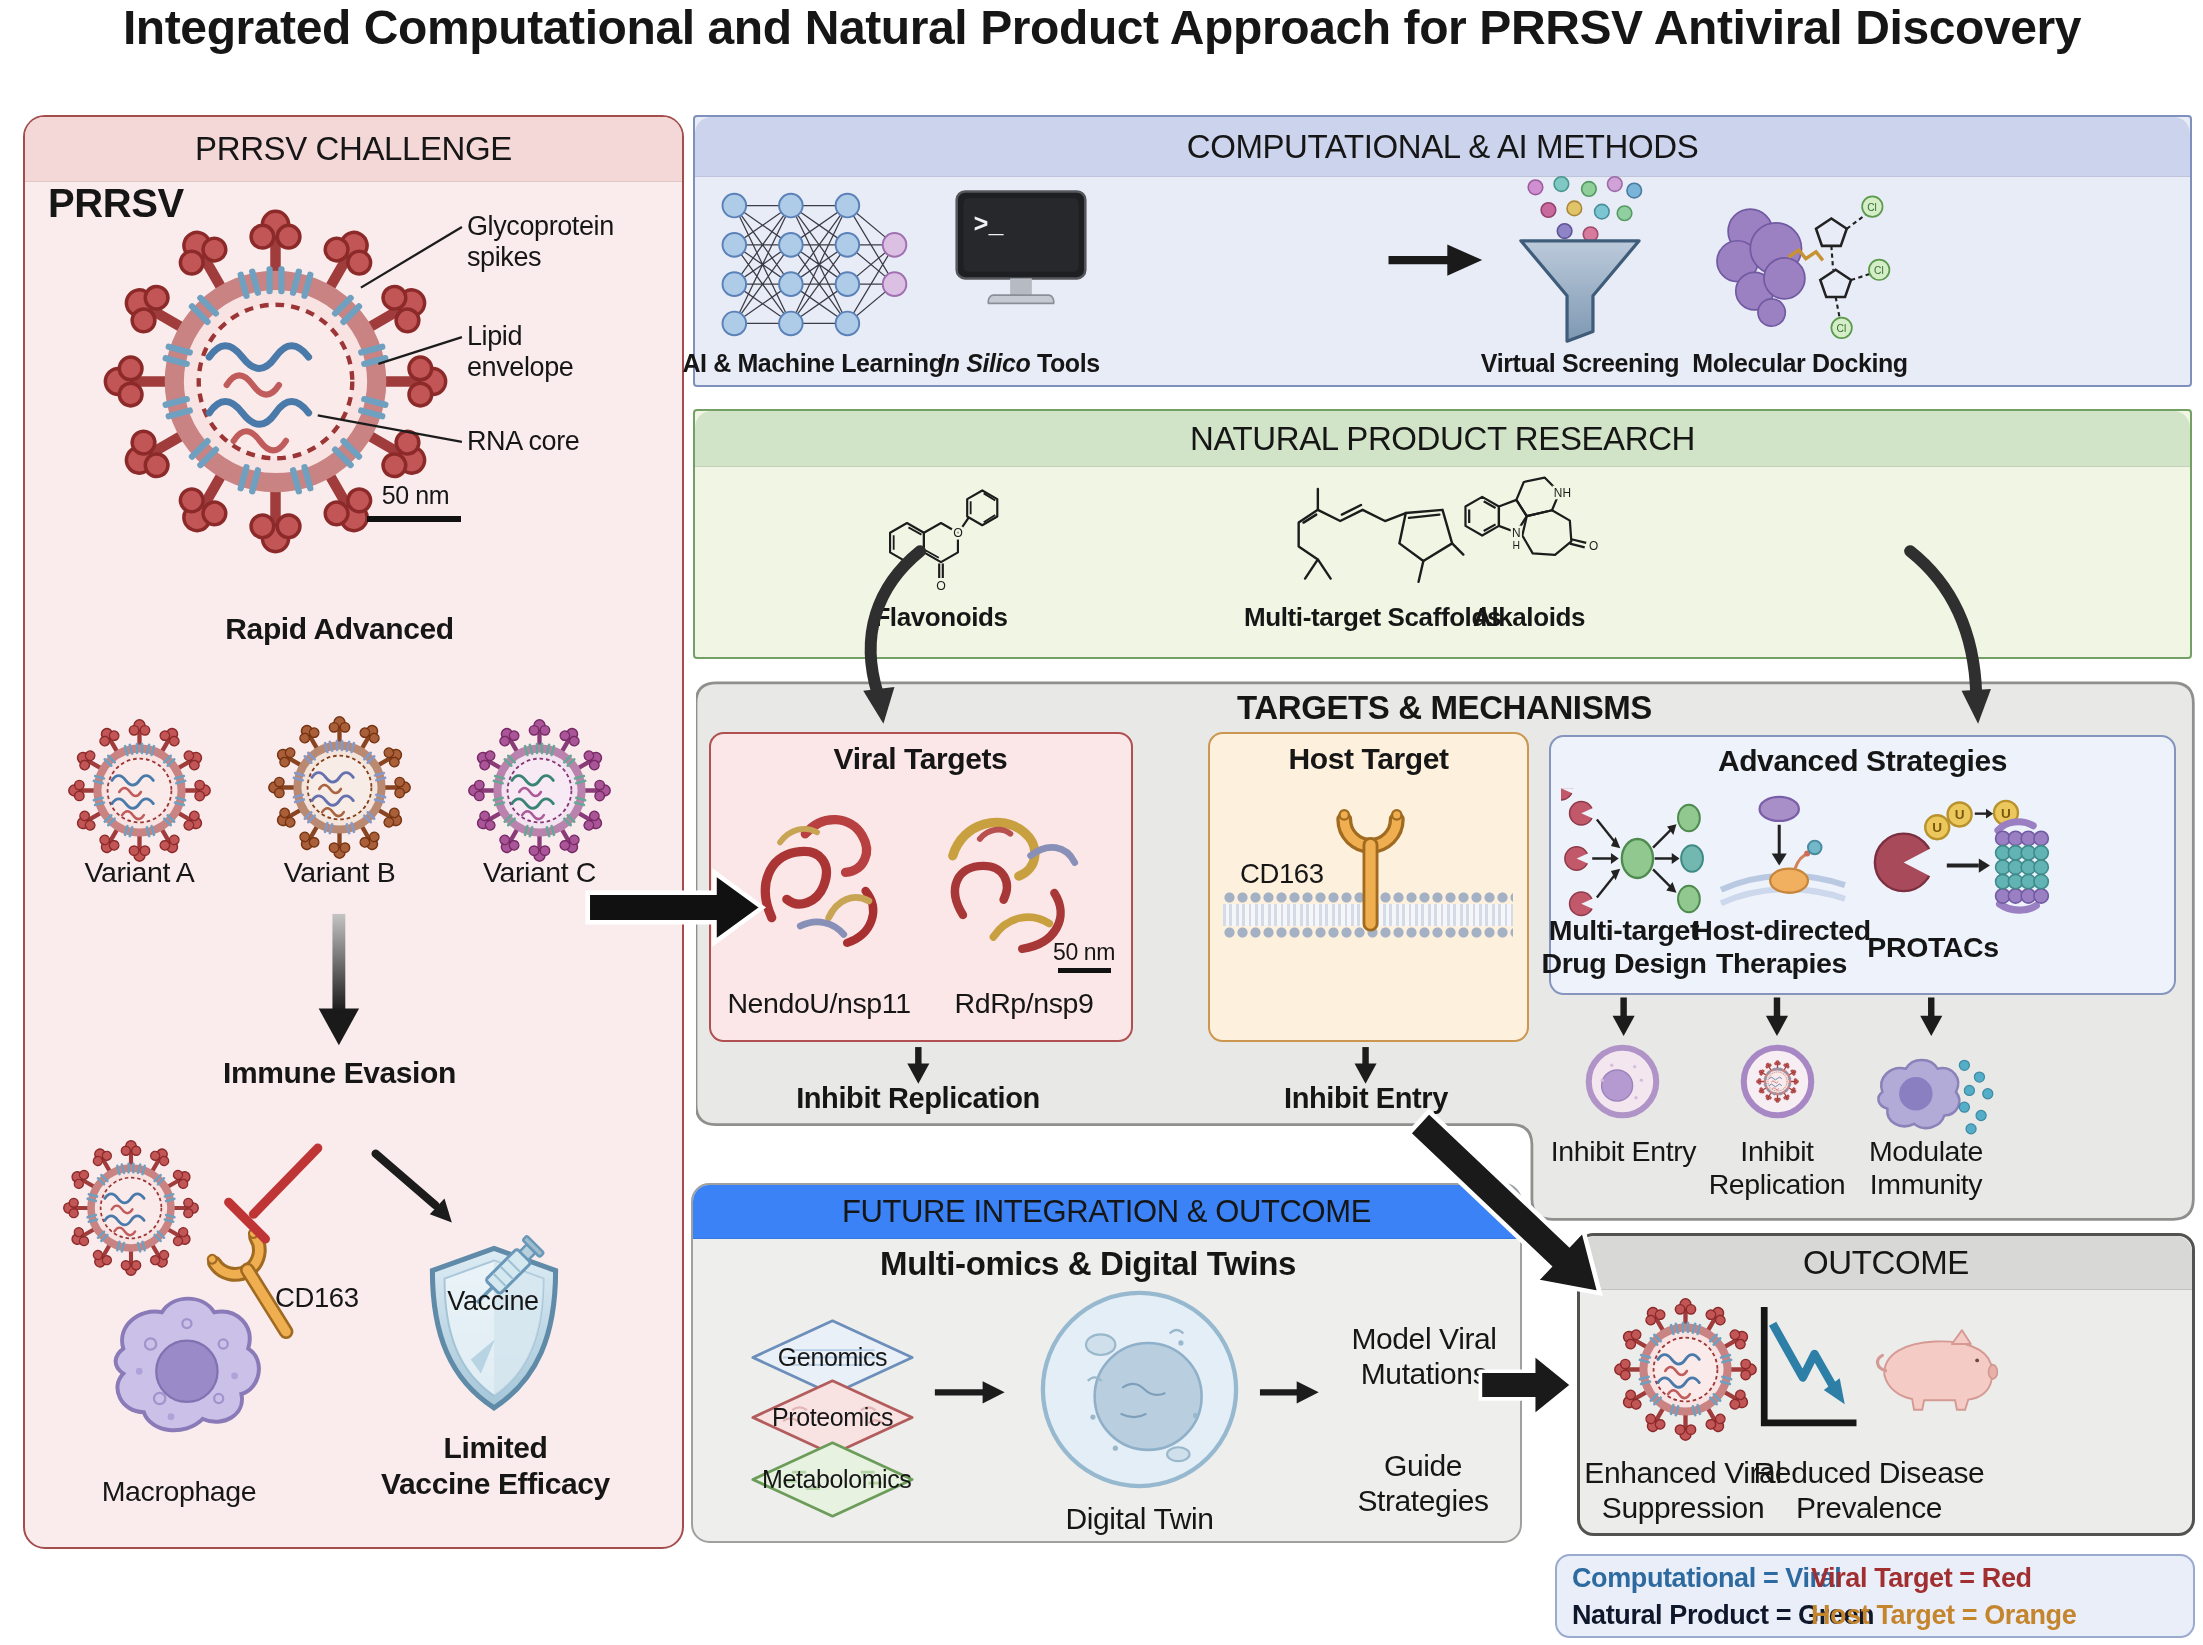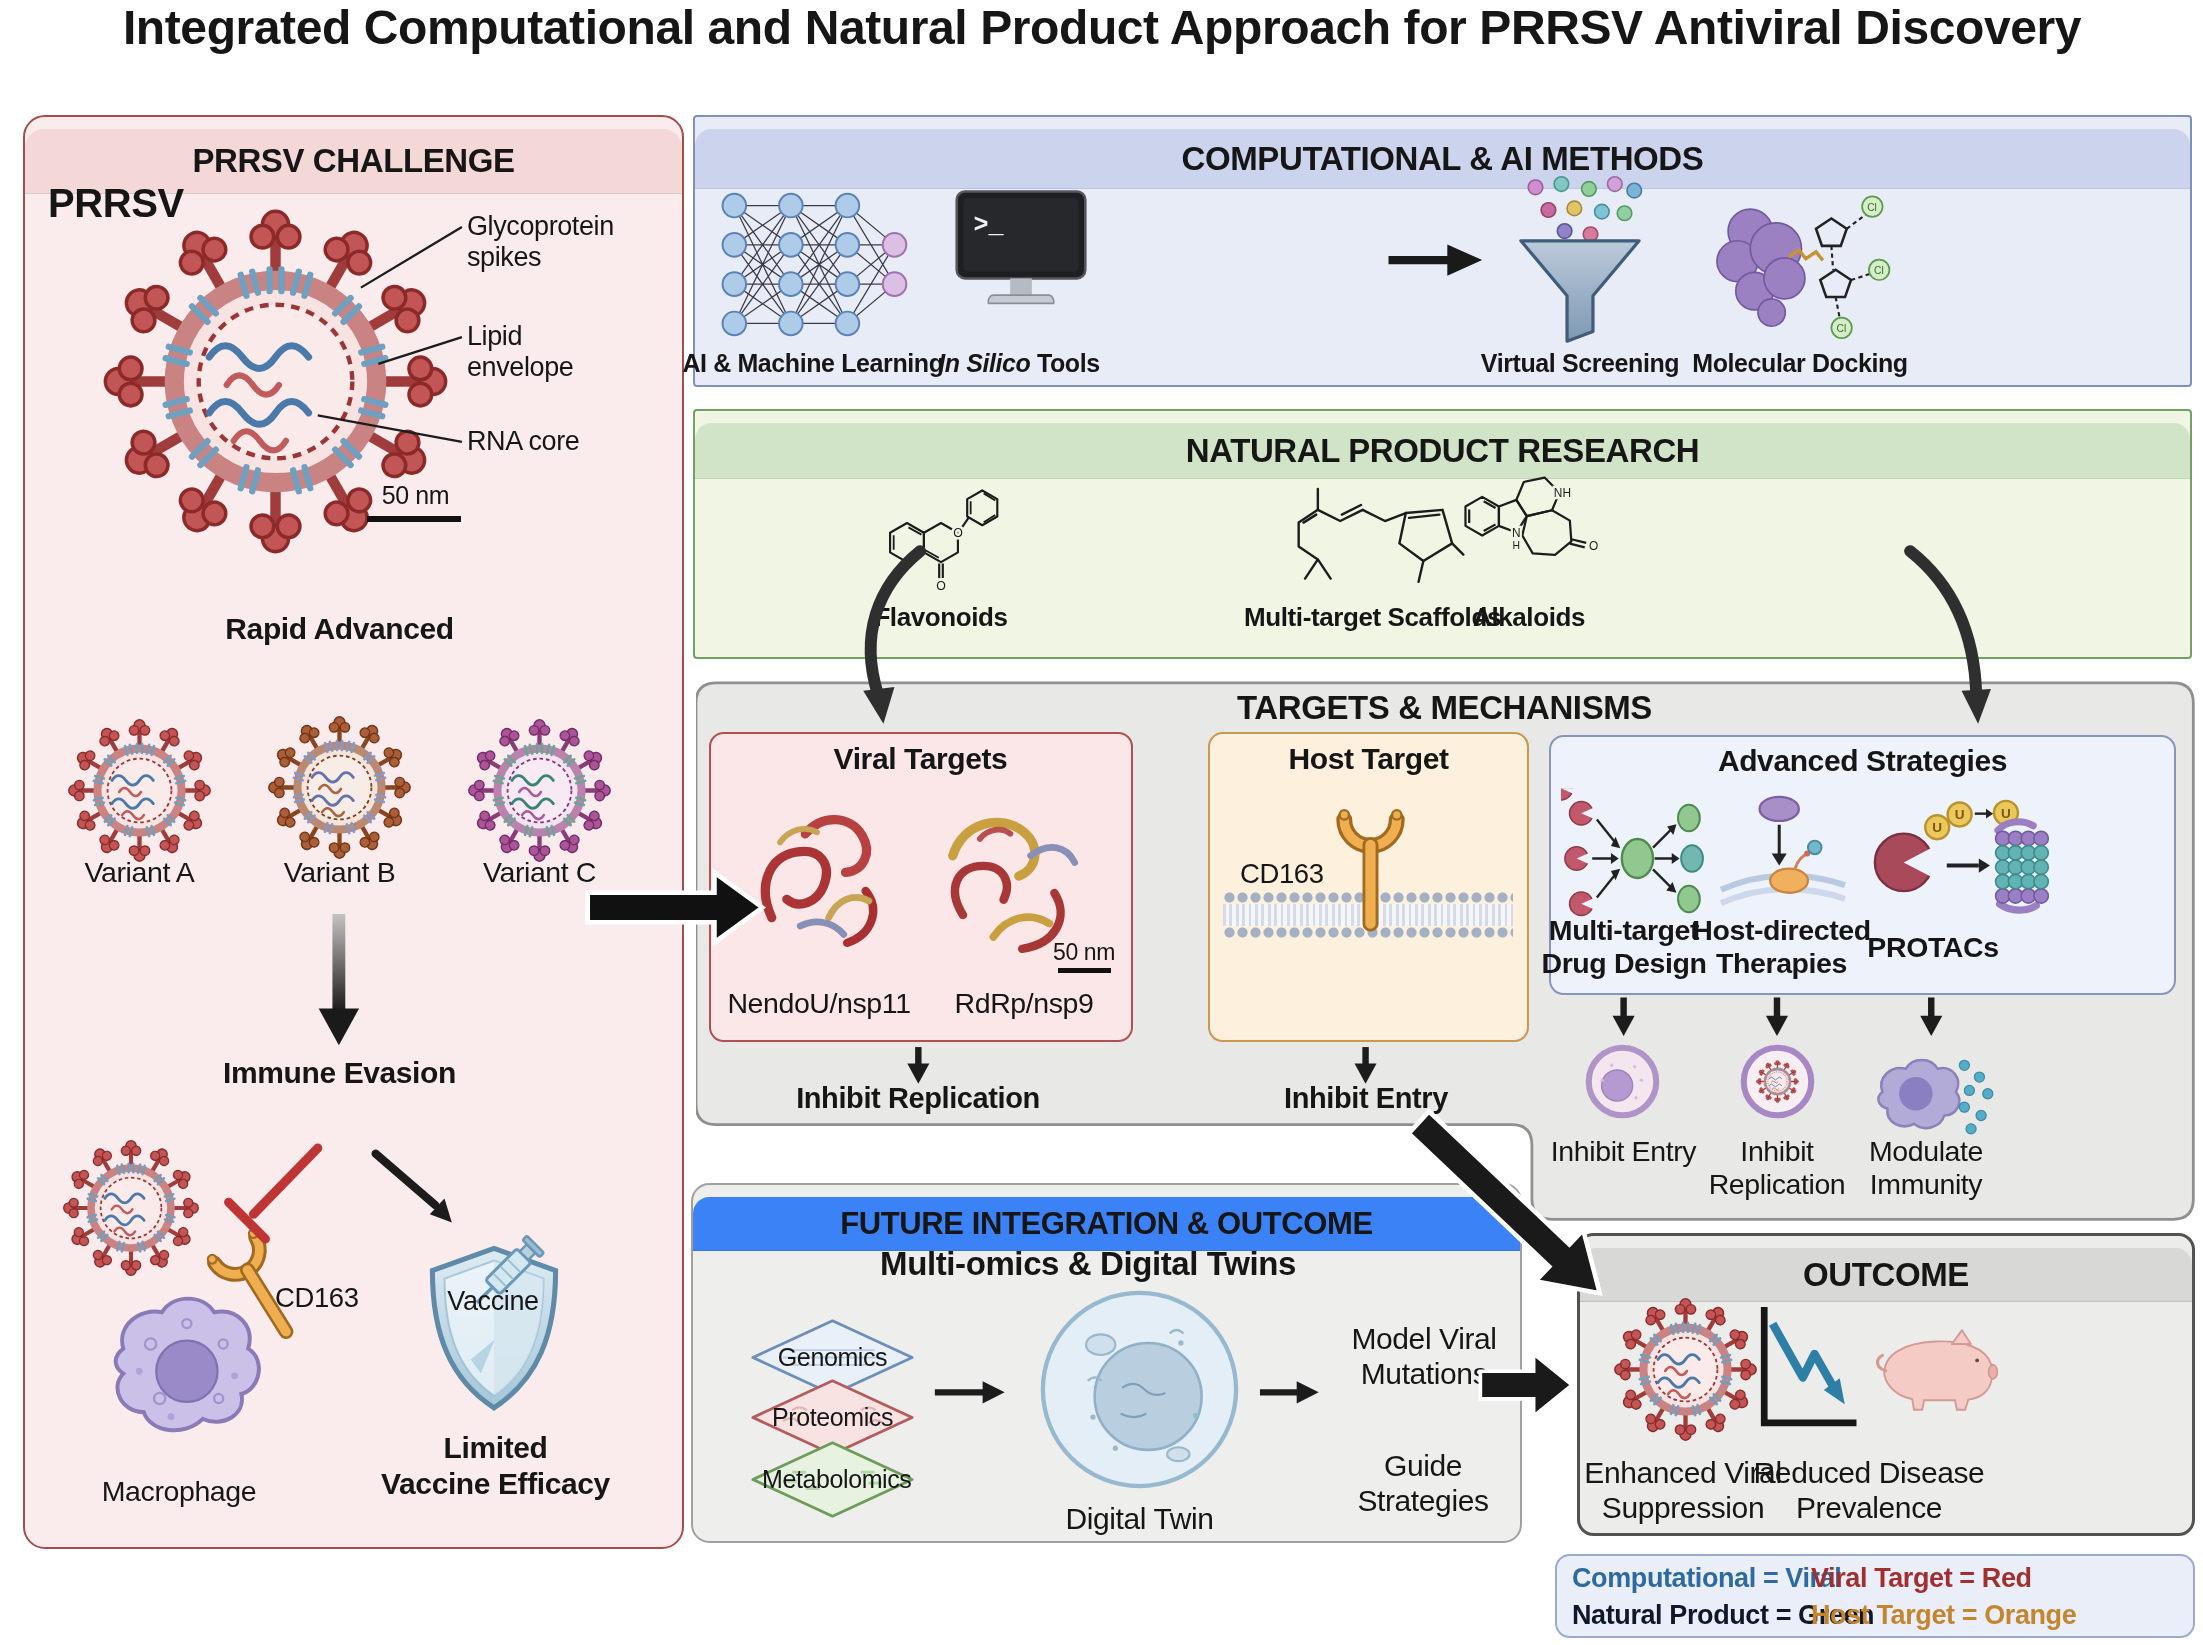--- a/index.html
+++ b/index.html
@@ -1,21 +1,21 @@
 <!DOCTYPE html>
 <html style="font-size:14.7px"><head>
 <meta charset="utf-8">
 <style>
   html,body{margin:0;padding:0}
   body{width:2204px;height:1646px;position:relative;background:#ffffff;
        font-family:"Liberation Sans","DejaVu Sans",sans-serif;color:#161616;overflow:hidden}
   .abs{position:absolute}
   .panel{position:absolute;border-radius:4px;border:2.8px solid;box-sizing:border-box}
-  .band{position:absolute;left:0;right:0;top:12px;display:flex;align-items:center;justify-content:center;
-        font-weight:bold;border-radius:16.5px 16.5px 0 0;letter-spacing:-0.4px}
+  .band{position:absolute;left:0;right:0;top:0;display:flex;align-items:center;justify-content:center;
+        font-weight:normal;border-radius:16.5px 16.5px 0 0;letter-spacing:-0.4px}
   .t{position:absolute;letter-spacing:-0.4px;line-height:1.16}
   .b{font-weight:bold}.c{text-align:center}.nw{white-space:nowrap}.i{font-style:italic}
   .bar{position:absolute;background:#111}
   .membrane{position:absolute;
     background-image:
       radial-gradient(circle,#a4b0c4 4.6px,rgba(0,0,0,0) 5.5px),
       radial-gradient(circle,#a4b0c4 4.6px,rgba(0,0,0,0) 5.5px),
       repeating-linear-gradient(90deg,#d4dae6 0 2.8px,#f4f6fa 2.8px 6.4px);
     background-size:13px 13px,13px 13px,100% 22px;
     background-position:0 0,0 100%,0 13px;

